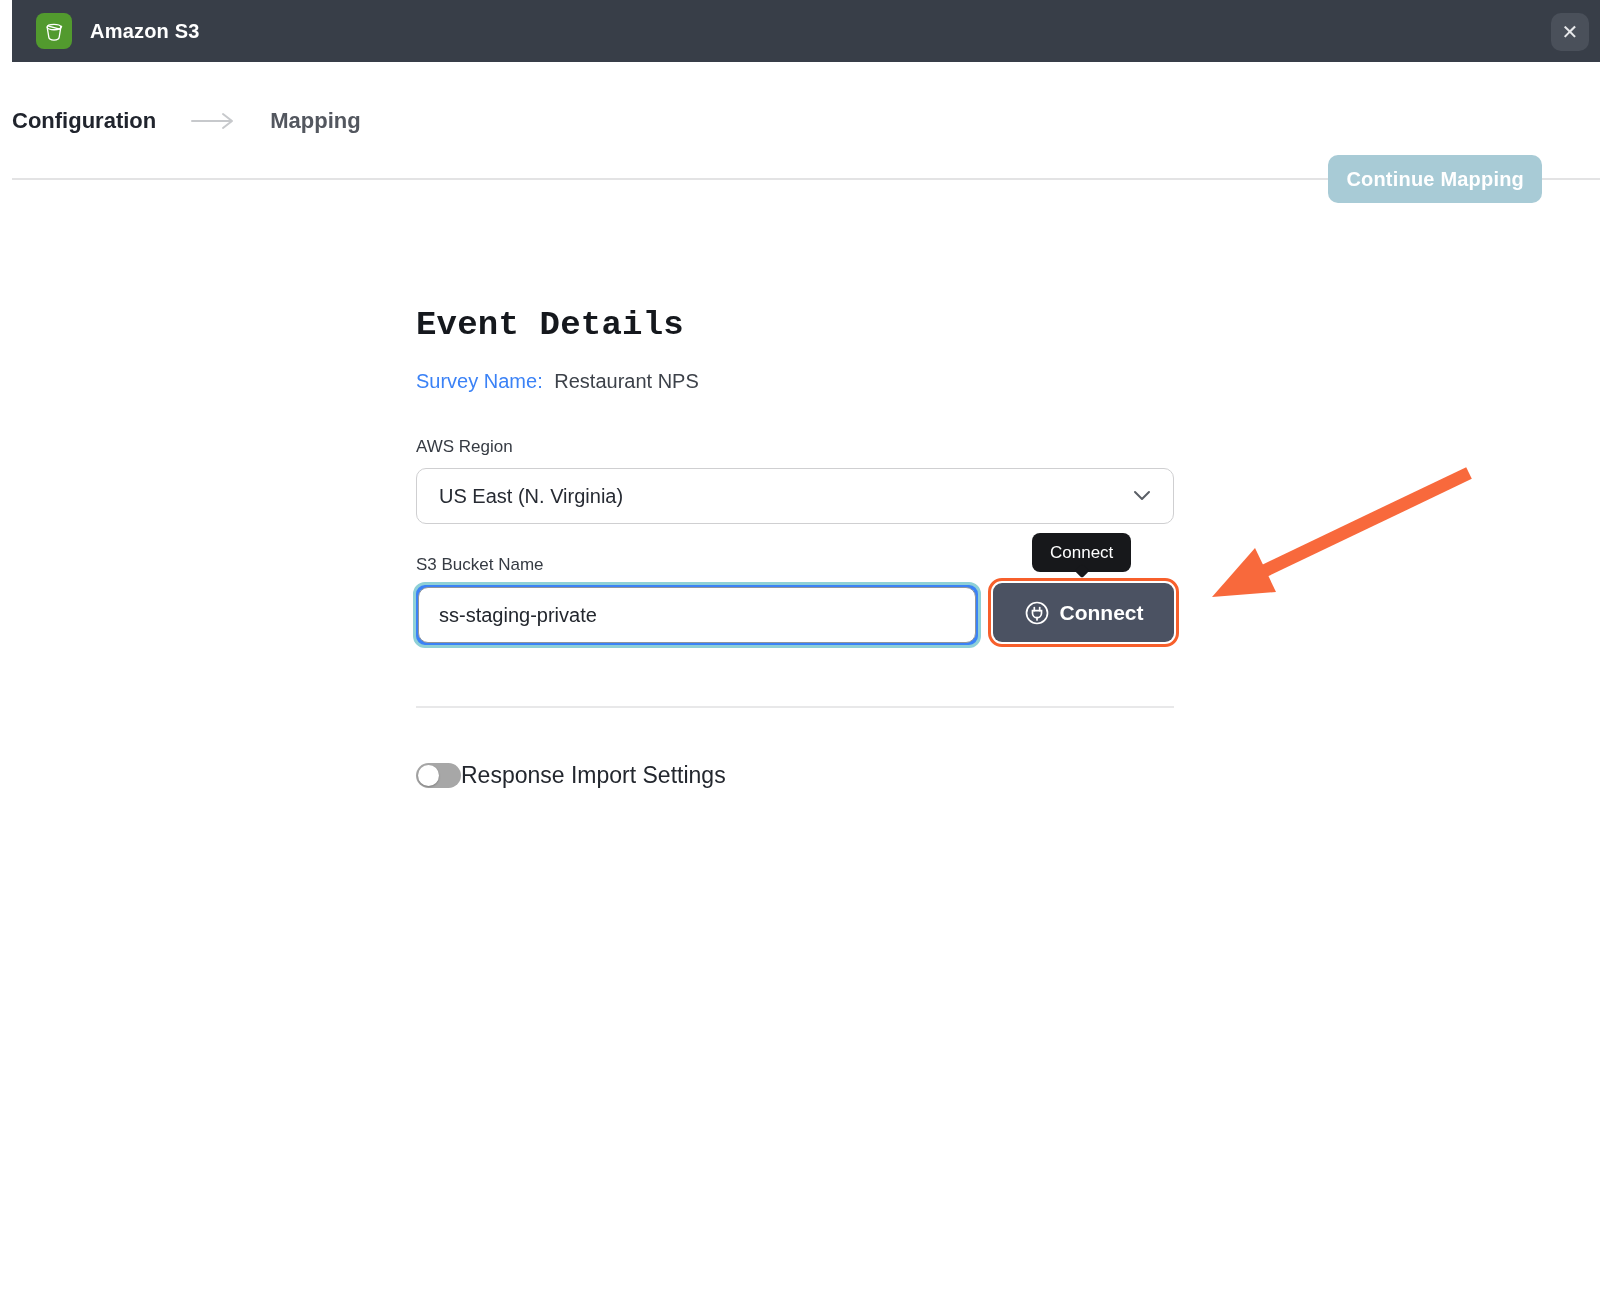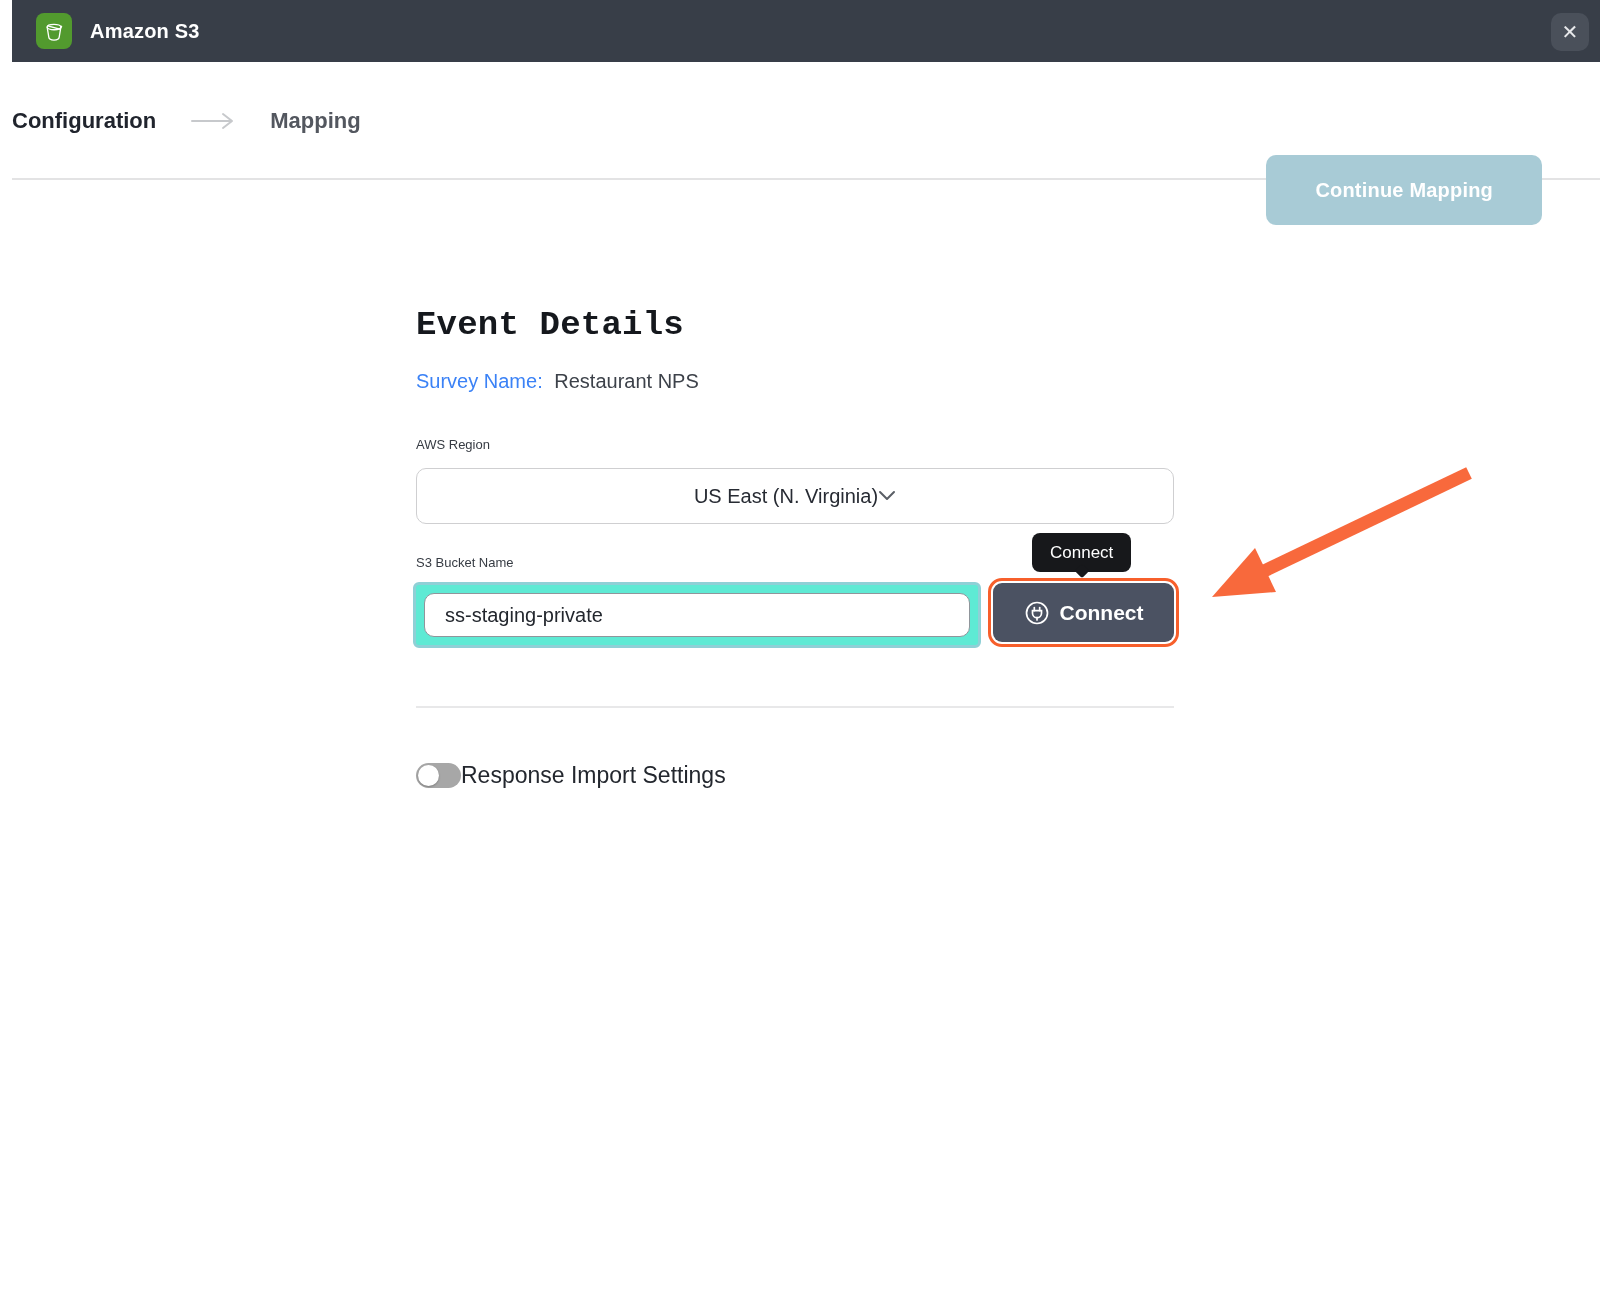--- a/index.html
+++ b/index.html
@@ -31,50 +31,50 @@
     background:#ffffff; border-bottom:2px solid #e3e3e4;
   }
   .stepper {
     position:absolute; left:0; right:0; top:0; height:118px;
     display:flex; align-items:center; justify-content:flex-start; gap:34px;
   }
   .step-active   { font-size:22px; font-weight:700; color:#20242d; cursor:pointer; }
   .step-inactive { font-size:22px; font-weight:700; color:#53575f; cursor:pointer; }
   .step-arrow svg { display:block; }
   .continue-btn {
-    position:absolute; top:93px; right:70px; height:70px; padding:0 49px;
+    position:absolute; top:93px; right:70px; height:48px; padding:0 18px;
     background:#a8cbd6; border:none; border-radius:10px;
     color:#ffffff; font-size:20px; font-weight:700; font-family:inherit;
     cursor:default; letter-spacing:.2px;
   }
 
   
   .page-title {
     position:absolute; left:404px; top:306px;
     font-size:34px; font-weight:700; color:#15181d; letter-spacing:.2px;font-family:Liberation Mono, monospace;
   }
   .survey-line { position:absolute; left:404px; top:370px; font-size:20px; }
   .survey-label { color:#3b82f6; }
   .survey-value { color:#3d424a; margin-left:6px; }
 
-  .field-label { position:absolute; font-size:13px; color:#363b43; }
+  .field-label { position:absolute; font-size:17px; color:#363b43; }
   .label-region { left:404px; top:437px; }
   .label-bucket { left:404px; top:555px;text-align:center; }
 
   .select-box {
     position:absolute; left:404px; top:468px; width:758px; height:56px;
     background:#ffffff; border:1px solid #cfcfd1; border-radius:10px;
-    display:flex; align-items:center; justify-content:center;
+    display:flex; align-items:center; justify-content:space-between;
     padding:0 22px; cursor:pointer;
   }
   .select-value { font-size:20px; color:#272b33; }
 
   .input-ring {
     position:absolute; left:401px; top:582px; width:568px; height:66px;
-    border:3px solid #8fd0d6; border-radius:6px; background:#5eead4; padding:8px;
+    border:3px solid #8fd0d6; border-radius:12px; background:#3b82f6; padding:2px;
   }
   .bucket-input {
     width:100%; height:100%; border:1.5px solid #90959b; border-radius:10px;
     font-size:20px; color:#23272e; padding:0 20px; outline:none;
     font-family:inherit; background:#ffffff;
   }
 
   .connect-ring {
     position:absolute; left:976px; top:578px; width:191px; height:69px;
     border:3px solid #f75f2b; border-radius:14px; background:#ffffff; padding:2px;

